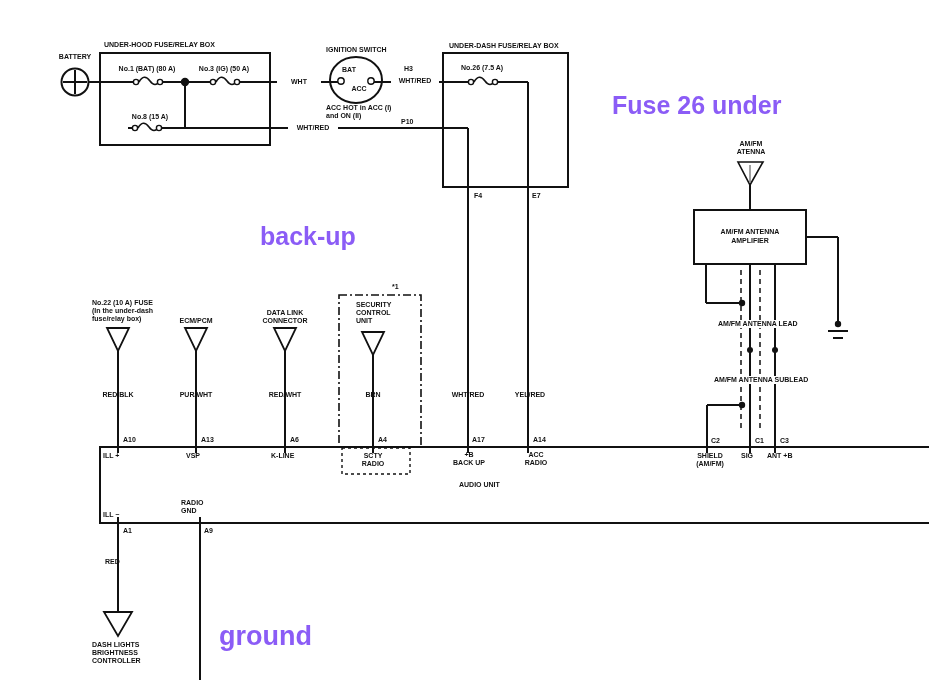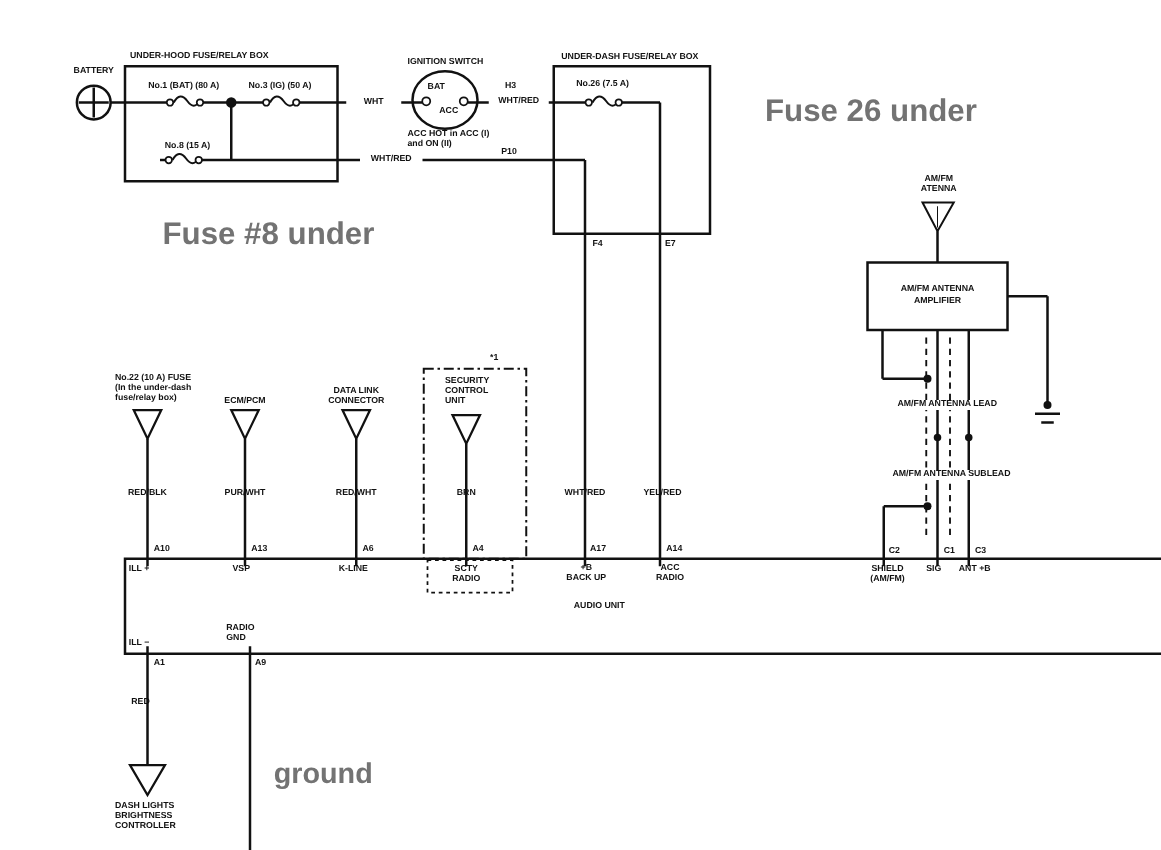--- a/index.html
+++ b/index.html
@@ -3,21 +3,21 @@
 <meta charset="utf-8">
 <style>
   html,body{margin:0;padding:0;background:#fff;}
   #canvas{position:relative;width:929px;height:680px;background:#ffffff;overflow:hidden;
           font-family:"Liberation Sans",sans-serif;color:#111;}
   #wires{position:absolute;left:0;top:0;}
   .lbl{position:absolute;font:bold 7px/1.15 "Liberation Sans",sans-serif;color:#111;
        white-space:nowrap;letter-spacing:0;}
   .c{text-align:center;}
   .bg{background:#fff;padding:0 2px;}
-  .big{position:absolute;font:700 25px/1.1 "Liberation Sans",sans-serif;color:#737373;white-space:nowrap;}
+  .big{position:absolute;font:700 25px/1.1 "Liberation Sans",sans-serif;color:#8b5cf6;white-space:nowrap;margin-top:16px;}
 </style>
 </head>
 <body>
 
 <div id="canvas">
 
   <svg id="wires" width="929" height="680" viewBox="0 0 929 680" fill="none" stroke="#111" stroke-width="2">
 
     <rect x="100" y="53" width="170" height="92"></rect>
     <rect x="443" y="53" width="125" height="134"></rect>
@@ -134,23 +134,23 @@
   <div class="lbl c bg" style="left:391px;top:77px;width:44px">WHT/RED</div>
   <div class="lbl" style="left:404px;top:65px">H3</div>
   <div class="lbl" style="left:401px;top:118px">P10</div>
   <div class="lbl c bg" style="left:288px;top:124px;width:46px">WHT/RED</div>
 
   <div class="lbl" style="left:449px;top:42px">UNDER-DASH FUSE/RELAY BOX</div>
   <div class="lbl" style="left:461px;top:64px">No.26 (7.5 A)</div>
   <div class="lbl" style="left:474px;top:192px">F4</div>
   <div class="lbl" style="left:532px;top:192px">E7</div>
 
-  <div class="big" style="left:130px;top:174px">Fuse #8 under</div>
+  <div class="big" style="left:260px;top:207px">back-up</div>
   <div class="big" style="left:612px;top:76px">Fuse 26 under</div>
-  <div class="big" style="left:219px;top:606px;font-size:23px">ground</div>
+  <div class="big" style="left:219px;top:606px;font-size:27px">ground</div>
 
   <div class="lbl c" style="left:721px;top:140px;width:60px">AM/FM</div>
   <div class="lbl c" style="left:721px;top:148px;width:60px">ATENNA</div>
   <div class="lbl c" style="left:694px;top:228px;width:112px">AM/FM ANTENNA</div>
   <div class="lbl c" style="left:694px;top:237px;width:112px">AMPLIFIER</div>
   <div class="lbl bg" style="left:716px;top:320px">AM/FM ANTENNA LEAD</div>
   <div class="lbl bg" style="left:712px;top:376px">AM/FM ANTENNA SUBLEAD</div>
 
   <div class="lbl" style="left:92px;top:299px">No.22 (10 A) FUSE</div>
   <div class="lbl" style="left:92px;top:307px">(In the under-dash</div>

